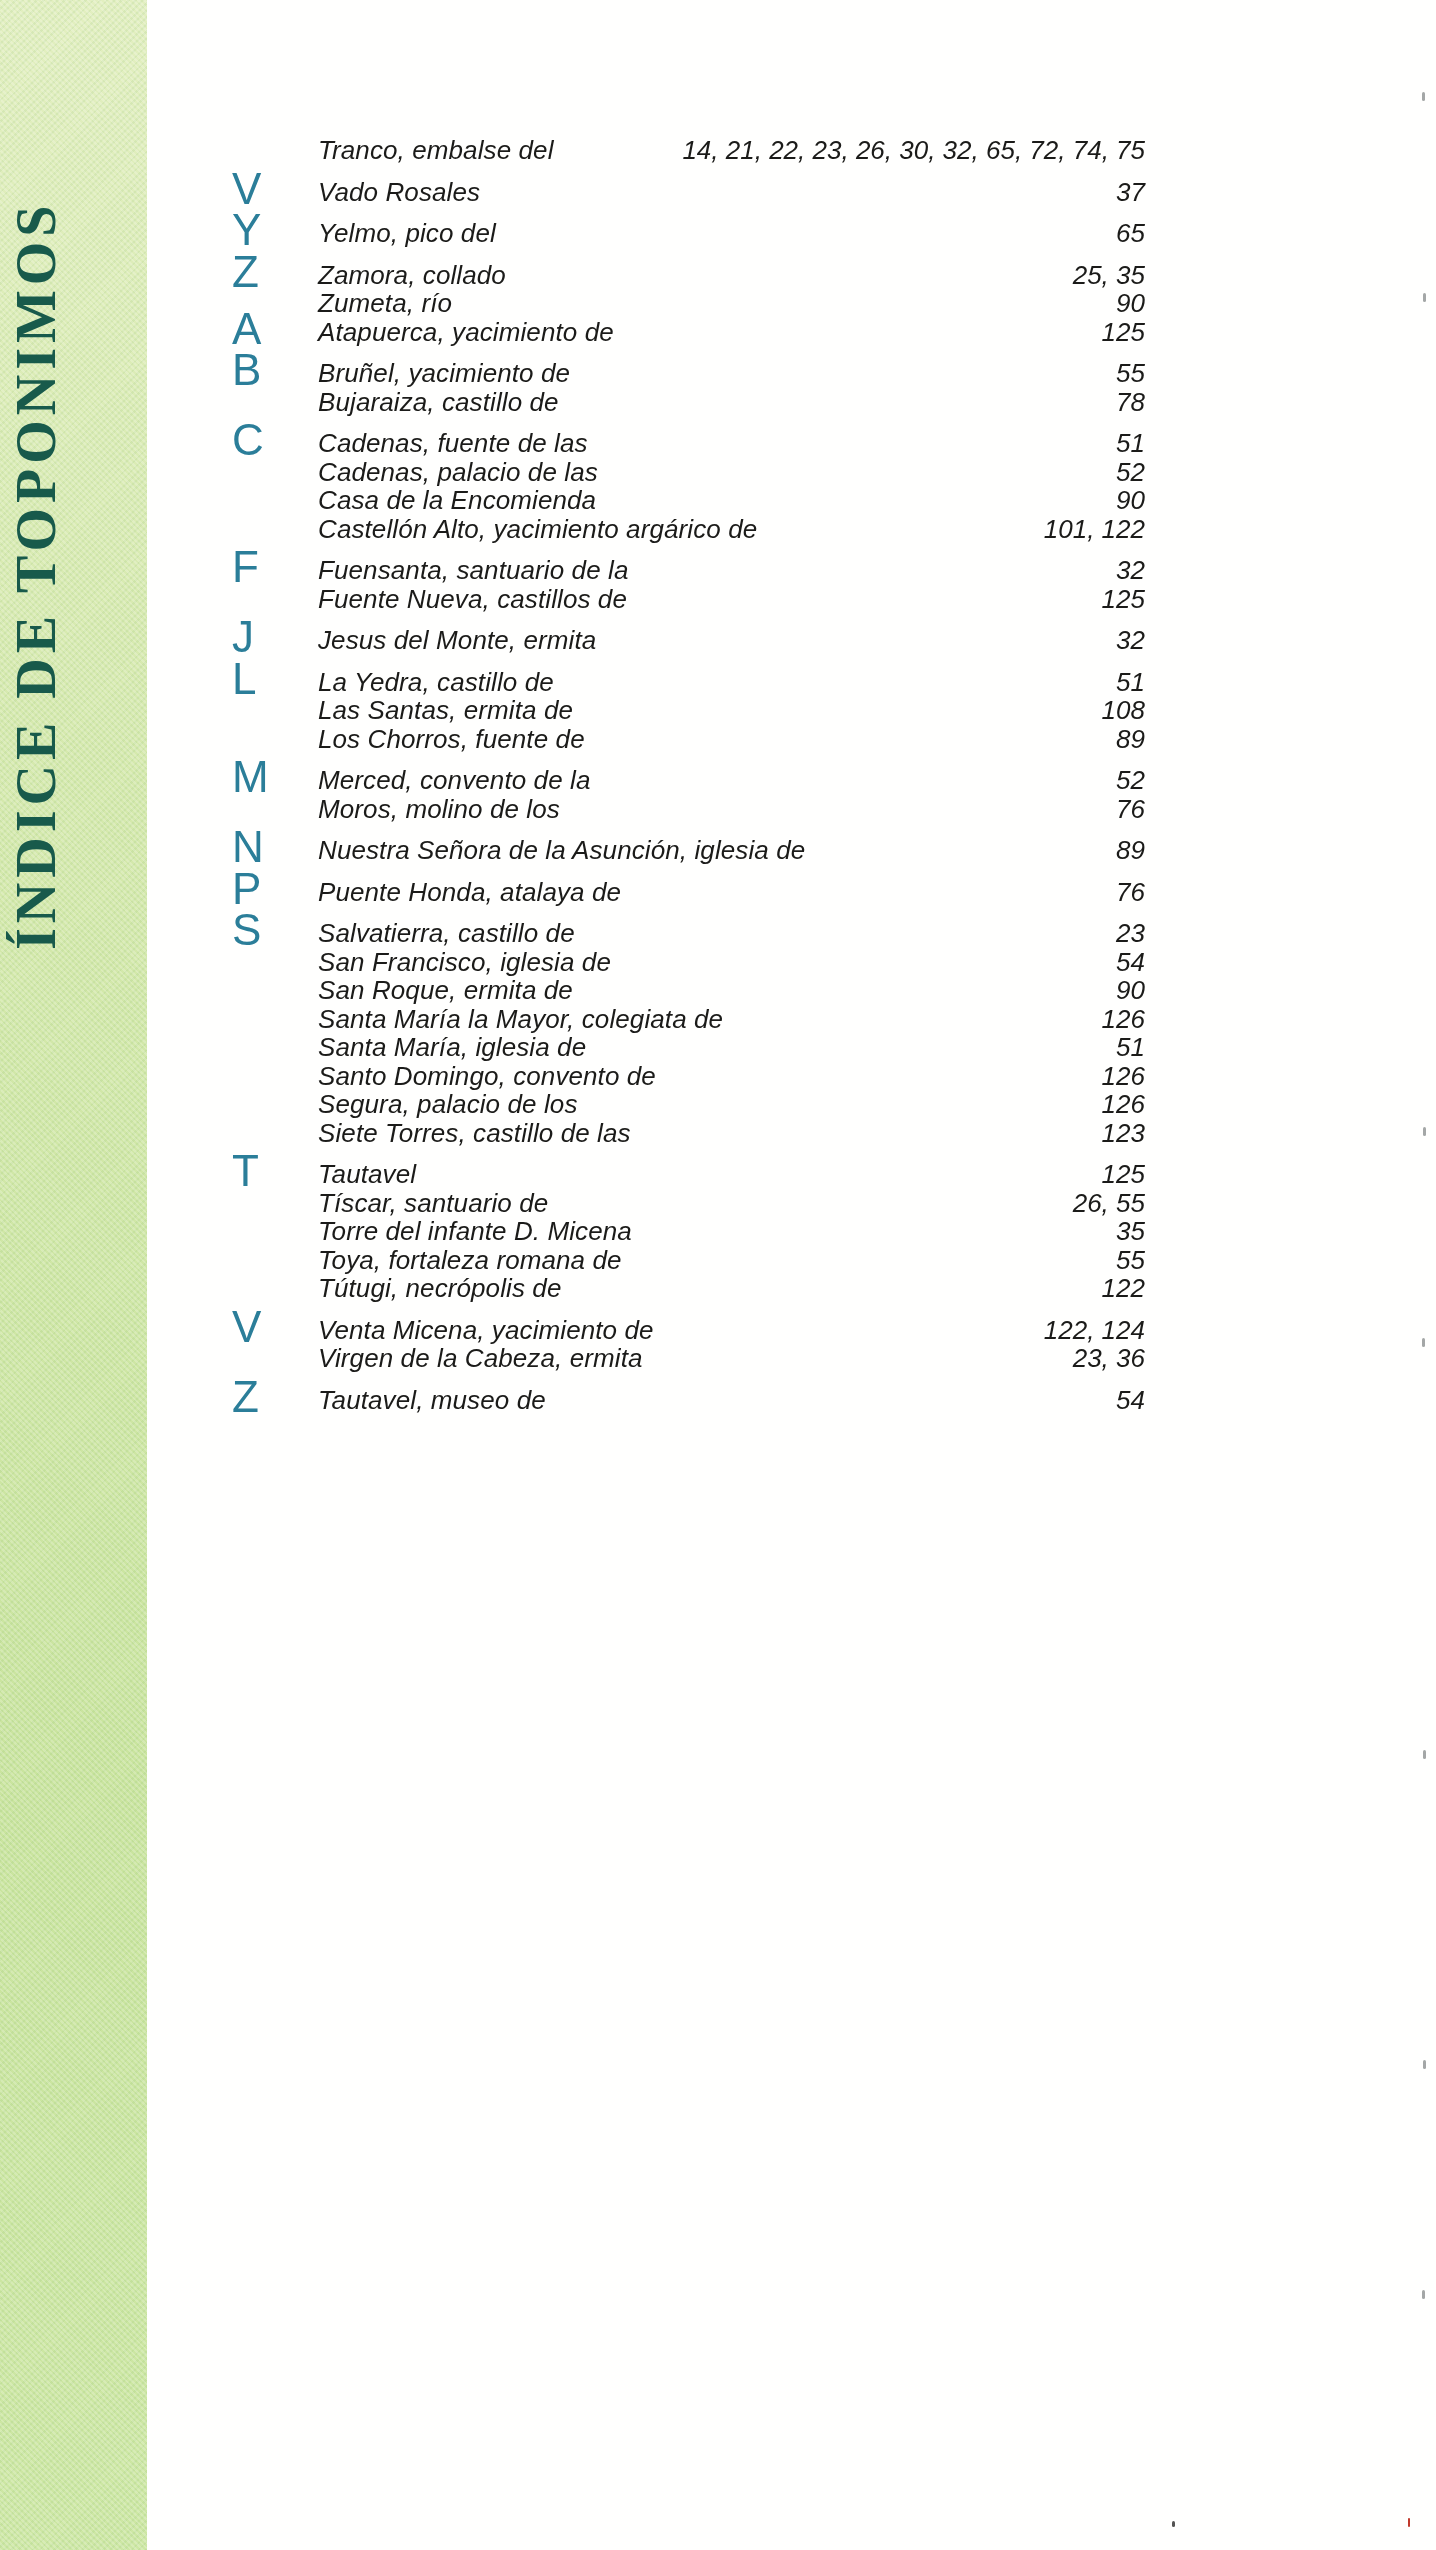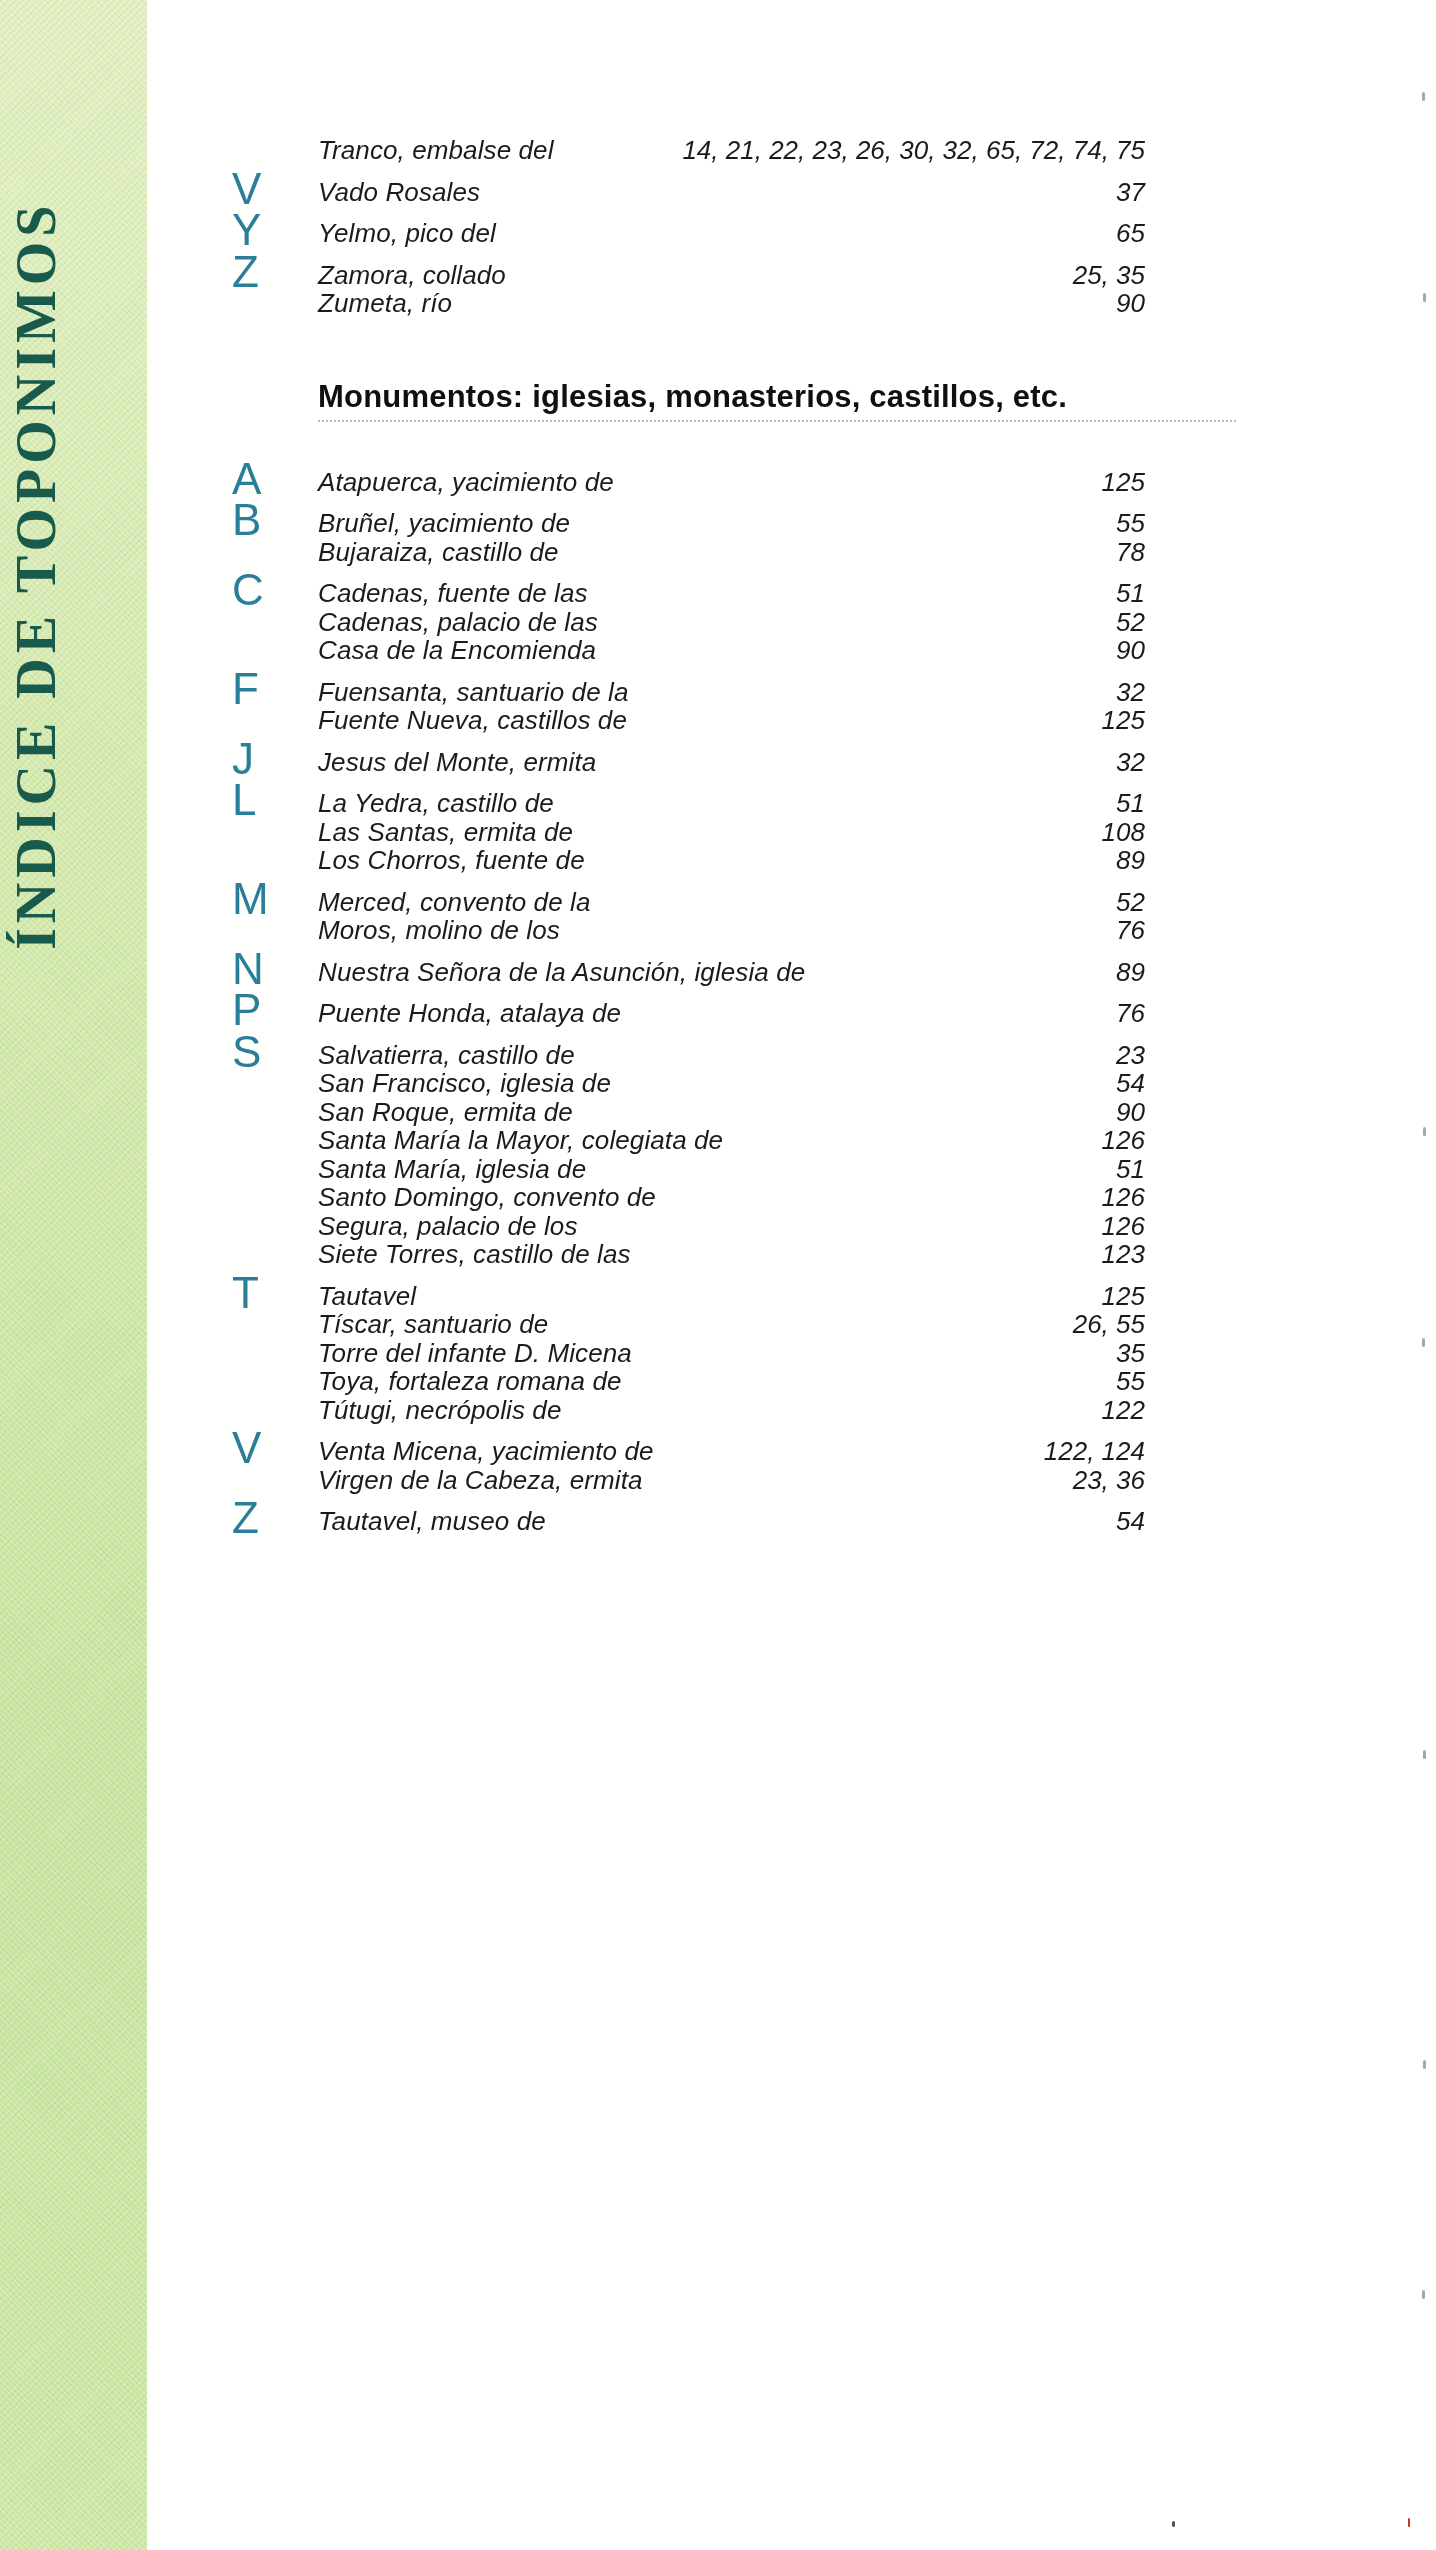--- a/index.html
+++ b/index.html
@@ -120,21 +120,20 @@
   <div class="entry-row">
     <span class="entry-name">Zumeta, río</span>
     <span class="entry-pages">90</span>
   </div>
 </div>
   </div>
 </div>
   </section>
 
   <section class="index-section">
-    <h2 class="section-heading">Monumentos: iglesias, monasterios, castillos, etc.</h2>
     <div class="groups">
   <div class="letter-group">
     <div class="letter">A</div>
     <div class="entries">
   <div class="entry-row">
     <span class="entry-name">Atapuerca, yacimiento de</span>
     <span class="entry-pages">125</span>
   </div>
 </div>
   </div>
@@ -165,20 +164,24 @@
   <div class="entry-row">
     <span class="entry-name">Cadenas, palacio de las</span>
     <span class="entry-pages">52</span>
   </div>
 
   <div class="entry-row">
     <span class="entry-name">Casa de la Encomienda</span>
     <span class="entry-pages">90</span>
   </div>
 
+  <div class="entry-row">
+    <span class="entry-name">Castellón Alto, yacimiento argárico de</span>
+    <span class="entry-pages">101, 122</span>
+  </div>
 </div>
   </div>
 
   <div class="letter-group">
     <div class="letter">F</div>
     <div class="entries">
   <div class="entry-row">
     <span class="entry-name">Fuensanta, santuario de la</span>
     <span class="entry-pages">32</span>
   </div>

